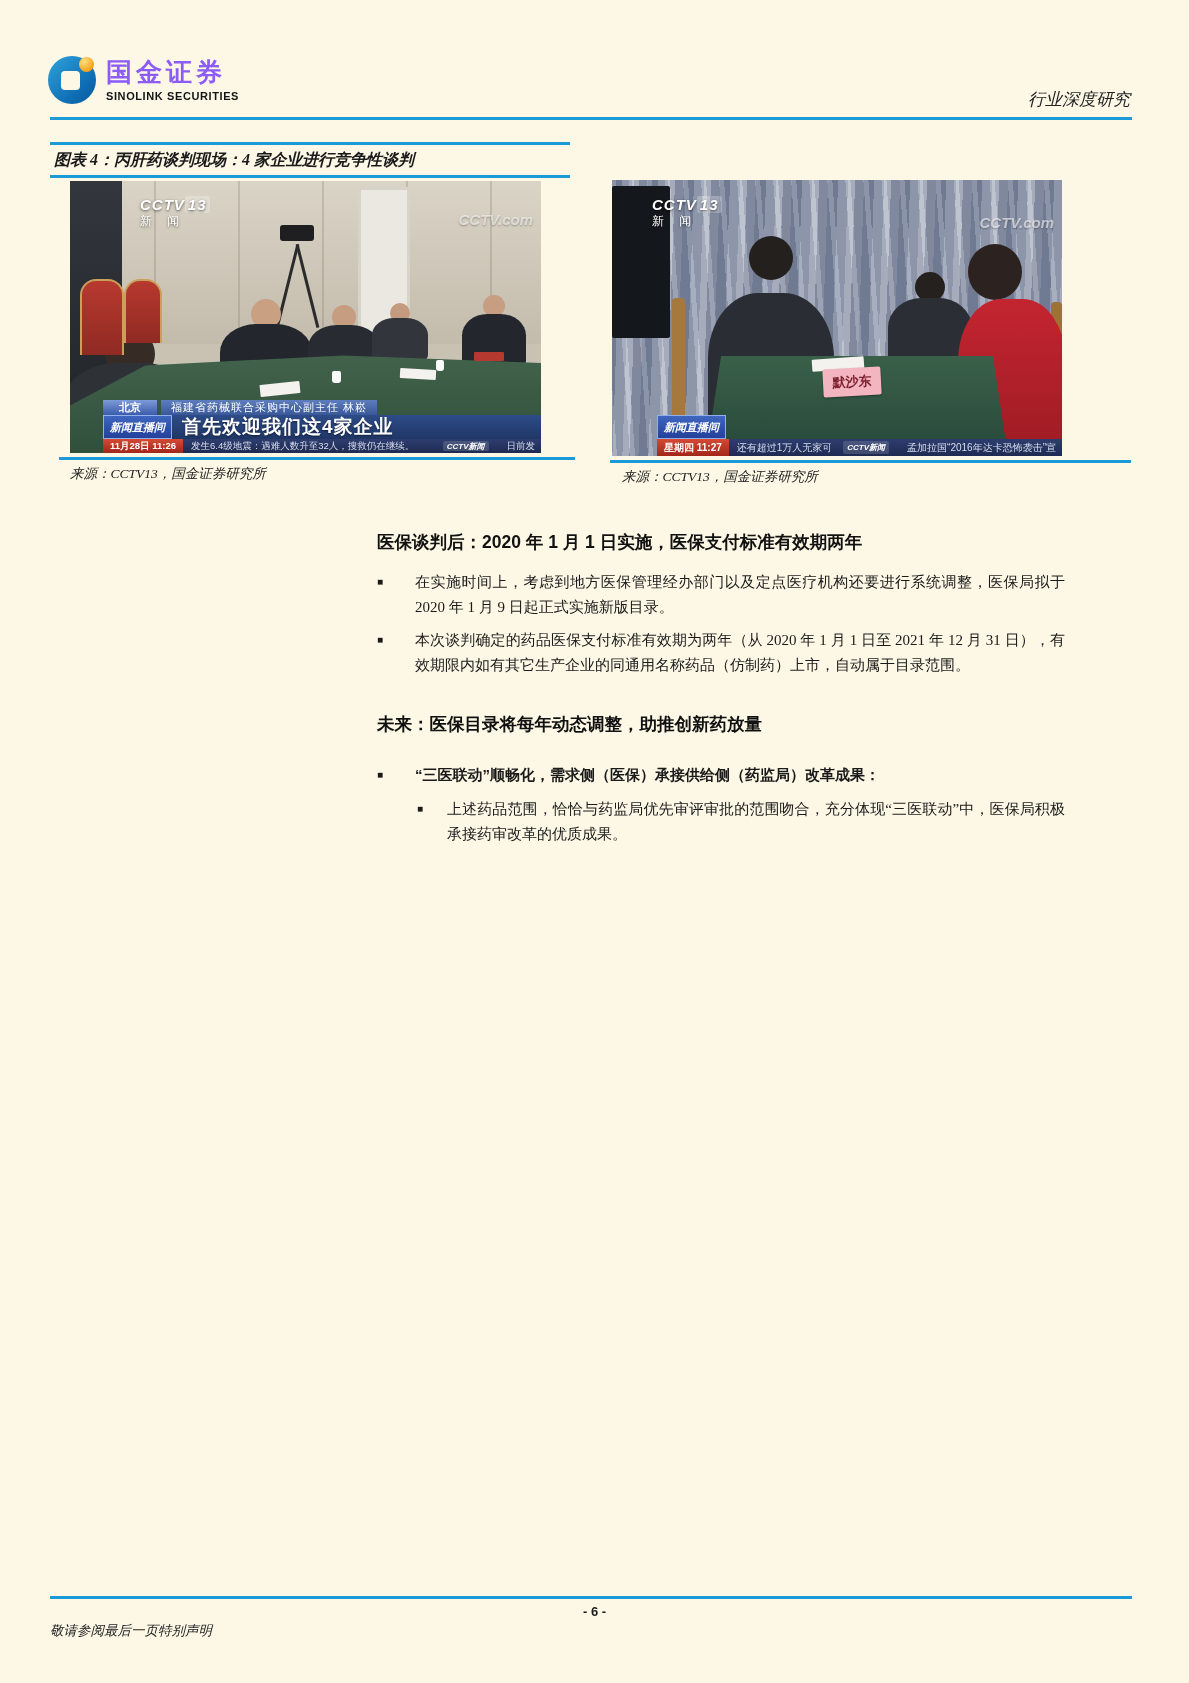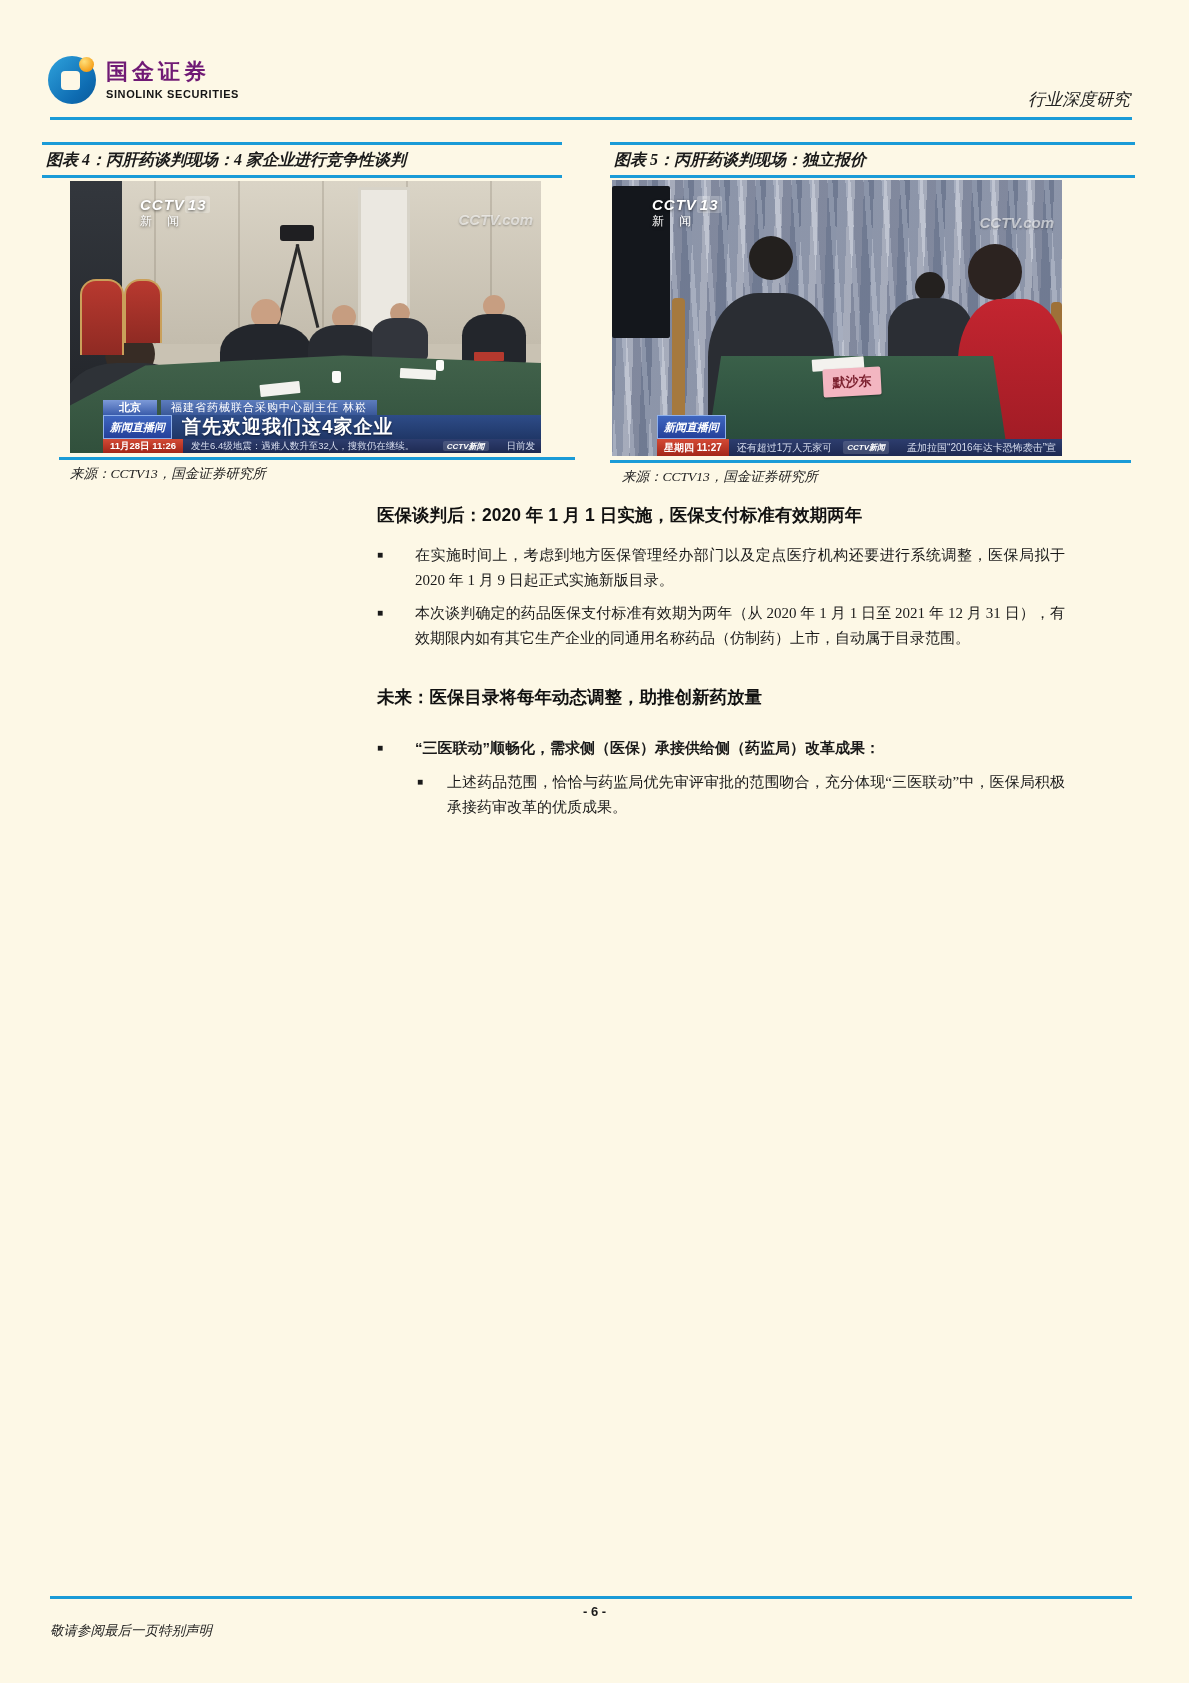--- a/index.html
+++ b/index.html
@@ -8,31 +8,31 @@
 
   
   .brand{position:absolute;left:48px;top:56px;display:flex;align-items:center;gap:10px;}
   .logo-mark{position:relative;width:48px;height:48px;}
   .logo-ring{position:absolute;inset:0;border-radius:50%;
              background:linear-gradient(135deg,#2fa3dd 0%,#0e6cb2 70%,#0a5a99 100%);}
   .logo-hole{position:absolute;left:13px;top:15px;width:19px;height:19px;border-radius:4px;background:#fdf8e6;}
   .logo-ball{position:absolute;right:2px;top:1px;width:15px;height:15px;border-radius:50%;
              background:radial-gradient(circle at 35% 30%,#ffe07a,#f6a623 65%,#e8890f);}
   .brand-text{display:flex;flex-direction:column;line-height:1.1;}
-  .brand-cn{font-size:22px;font-weight:bold;letter-spacing:4px;color:#701a75;}
+  .brand-cn{font-size:26px;font-weight:bold;letter-spacing:4px;color:#8b5cf6;}
   .brand-en{font-size:11px;font-weight:bold;letter-spacing:.6px;color:#141414;margin-top:3px;}
   .doc-type{position:absolute;right:59px;top:88px;font-family:"Liberation Serif",serif;
             font-style:italic;font-size:17px;color:#222;}
   .header-rule{position:absolute;left:50px;width:1082px;top:117px;height:3px;background:#1a9bd7;}
 
   
   .cap-bar{position:absolute;top:142px;height:30px;border-top:3px solid #1a9bd7;border-bottom:3px solid #1a9bd7;
            font-family:"Liberation Serif",serif;font-weight:bold;font-style:italic;font-size:16px;
            line-height:30px;padding-left:4px;box-sizing:content-box;}
-  .cap4{left:42px;width:516px;}
+  .cap4{left:50px;width:516px;}
   .cap5{left:610px;width:521px;}
   .under-rule{position:absolute;height:3px;background:#1a9bd7;}
   .ur4{left:59px;top:457px;width:516px;}
   .ur5{left:610px;top:460px;width:521px;}
   .src-line{position:absolute;font-family:"Liberation Serif",serif;font-style:italic;font-size:13.5px;color:#222;}
   .src4{left:70px;top:465px;}
   .src5{left:622px;top:468px;}
 
   .scene{position:absolute;overflow:hidden;}
   .s4{left:70px;top:181px;width:471px;height:272px;background:#c9c2b3;}
@@ -94,21 +94,21 @@
   .date-box{background:linear-gradient(#d44a35,#a32619);color:#fff;font-weight:bold;display:flex;
             align-items:center;padding:2px 7px;white-space:nowrap;text-align:right;}
   .ticker-text{flex:1;display:flex;align-items:center;padding:0 8px;white-space:nowrap;overflow:hidden;}
   .cctv-mini{display:flex;align-items:center;color:#fff;font-weight:bold;font-style:italic;
              font-size:8px;padding:0 4px;background:rgba(255,255,255,.15);border-radius:2px;margin:2px 12px;white-space:nowrap;}
   .ticker-more{display:flex;align-items:center;padding:0 6px;white-space:nowrap;overflow:hidden;}
   .s5 .row-program{left:45px;right:auto;bottom:17px;}
   .s5 .ticker-row{left:45px;height:17px;font-size:10px;}
 
   
-  .content{position:absolute;left:377px;top:503px;width:688px;}
+  .content{position:absolute;left:377px;top:530px;width:688px;}
   .content h2{font-size:17.5px;font-weight:bold;margin:0 0 16px 0;color:#111;}
   .h2-second{margin-top:34px !important;margin-bottom:26px !important;}
   .bullet{display:flex;margin:0 0 8px 0;font-size:15px;line-height:25px;text-align:justify;
           font-family:"Liberation Serif",serif;}
   .bullet .bm{flex:0 0 38px;}
   .bullet .bm::before{content:"■";font-size:10px;position:relative;top:-2px;}
   .bullet.bold{font-weight:bold;font-family:"Liberation Sans",sans-serif;}
   .subwrap{margin-left:40px;}
   .subwrap .bullet .bm{flex:0 0 30px;}
   .b-last{margin-bottom:12px;}
@@ -133,21 +133,20 @@
     <div class="brand-text">
       <span class="brand-cn">国金证券</span>
       <span class="brand-en">SINOLINK SECURITIES</span>
     </div>
   </div>
   <div class="doc-type">行业深度研究</div>
   <div class="header-rule"></div>
 
   <div class="cap-bar cap4">图表 4：丙肝药谈判现场：4 家企业进行竞争性谈判</div>
 
-  <div class="cap-bar cap5">图表 5：丙肝药谈判现场：独立报价</div>
 
   <div class="scene s4">
     <div class="abs s4-wall"></div>
     <div class="abs s4-dark"></div>
     <div class="abs s4-door"></div>
     <div class="abs s4-cam"></div>
     <div class="abs s4-tripod-leg" style="left:216px;transform:rotate(14deg);"></div>
     <div class="abs s4-tripod-leg" style="left:236px;transform:rotate(-14deg);"></div>
 
     <div class="person" style="left:-6px;bottom:-8px;width:132px;height:132px;">

